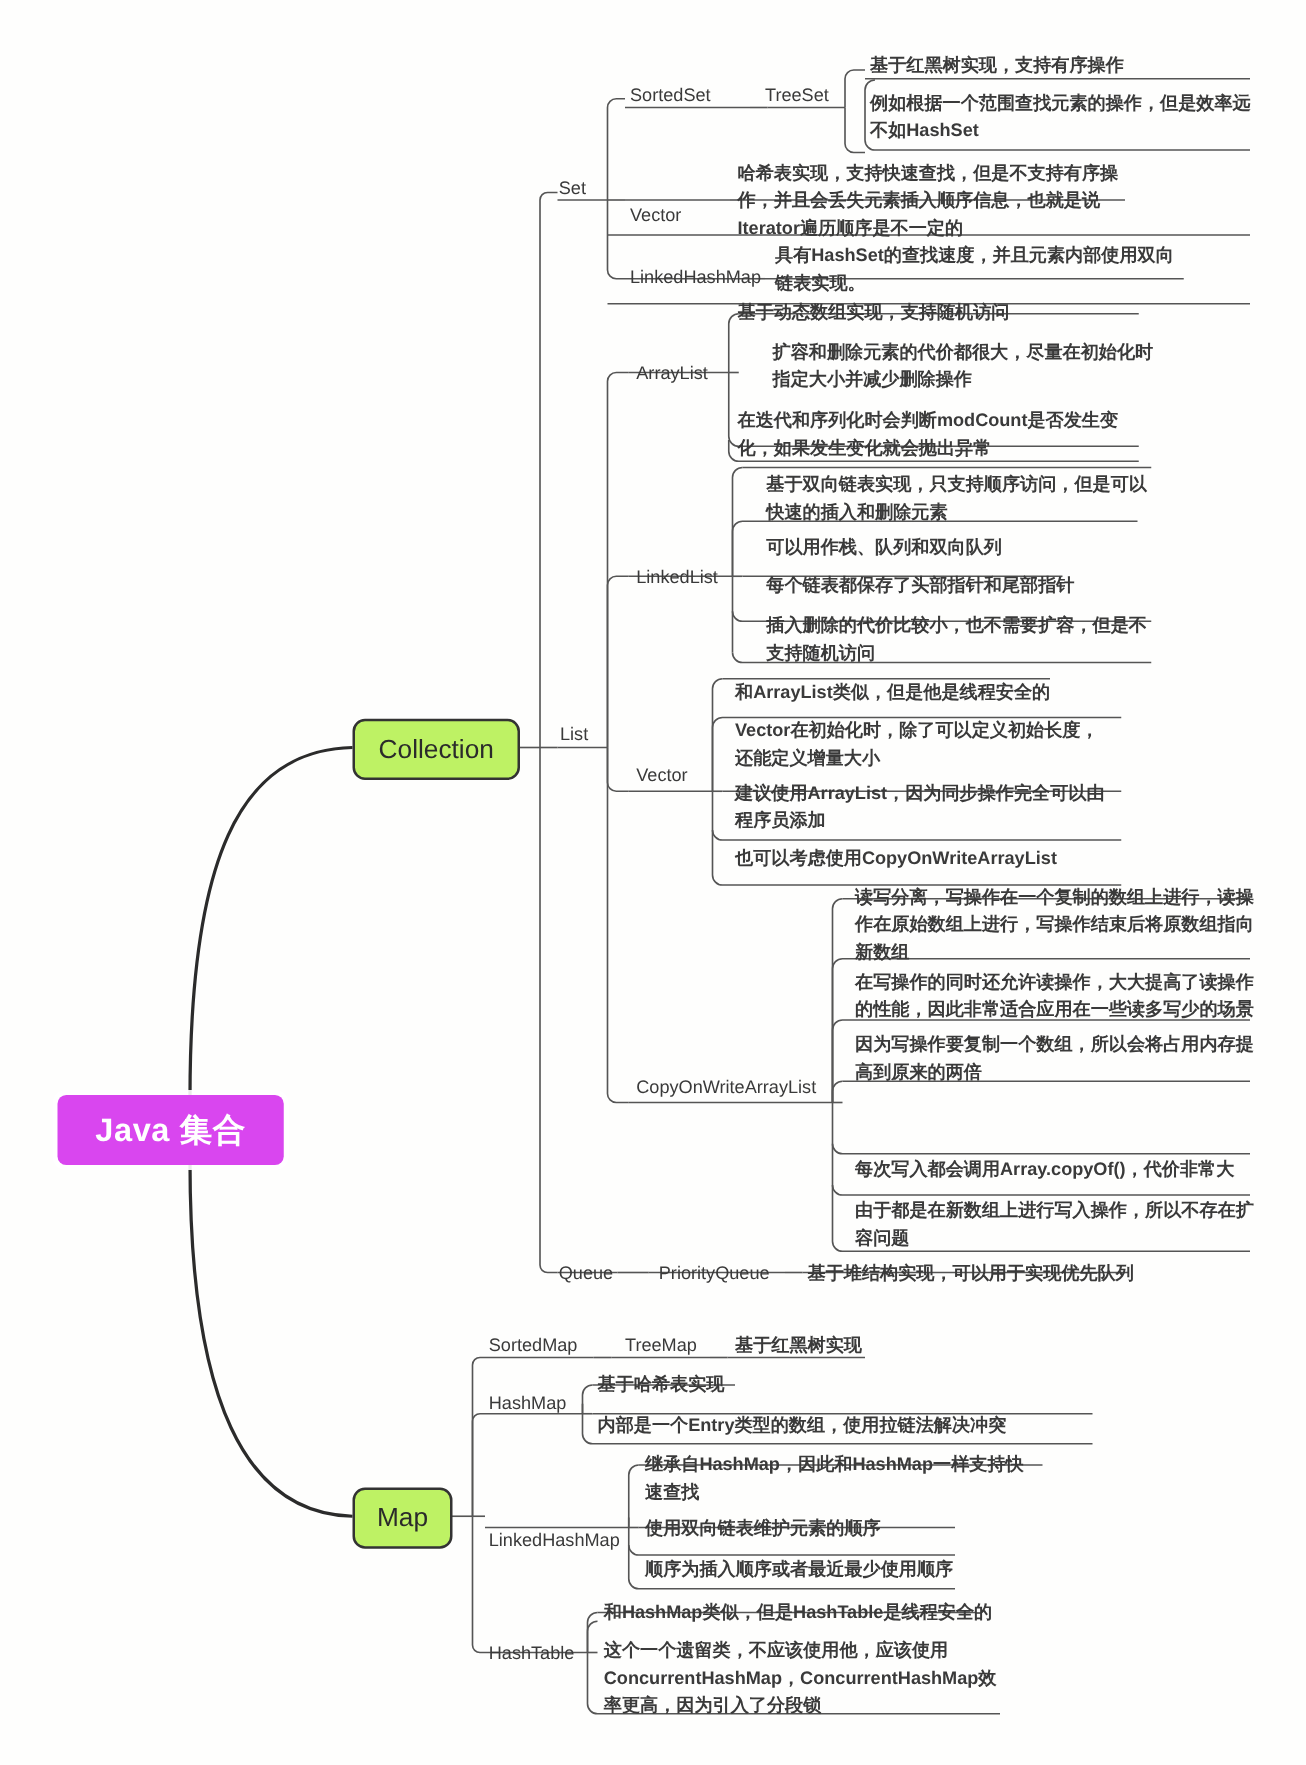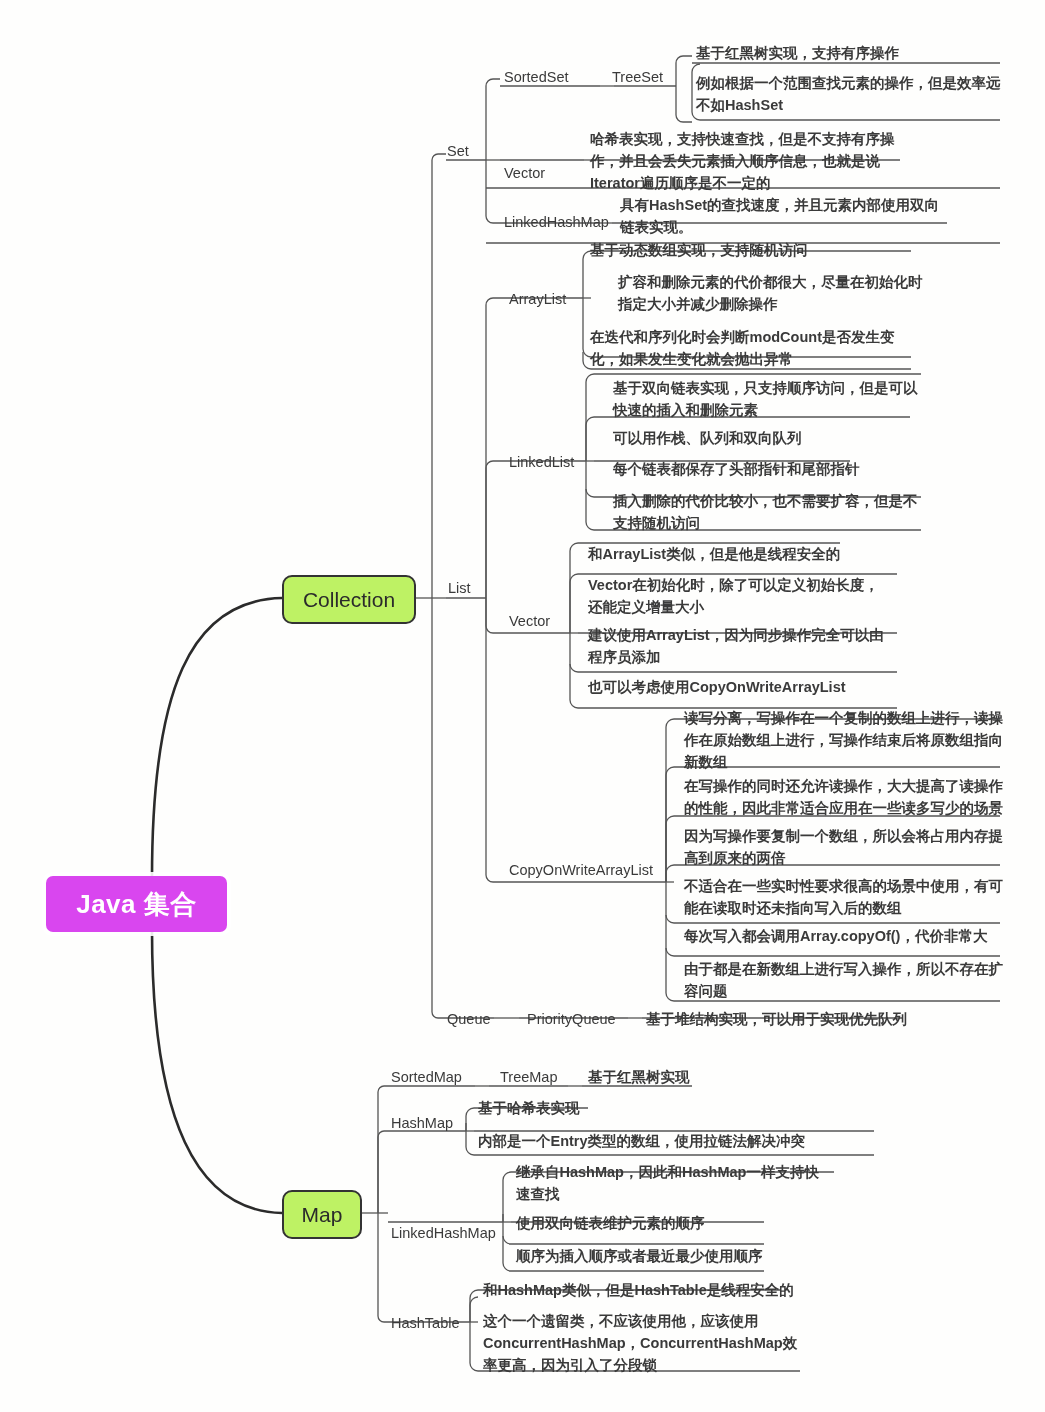--- a/index.html
+++ b/index.html
@@ -250,21 +250,20 @@
   <div class="label" style="left:509px;top:611px;">Vector</div>
   <div class="leaf nw" style="left:588px;top:544px;text-align:right;">和ArrayList类似，但是他是线程安全的</div>
   <div class="leaf w3" style="left:588px;top:575px;">Vector在初始化时，除了可以定义初始长度，还能定义增量大小</div>
   <div class="leaf w4" style="left:588px;top:625px;">建议使用ArrayList，因为同步操作完全可以由程序员添加</div>
   <div class="leaf nw" style="left:588px;top:677px;">也可以考虑使用CopyOnWriteArrayList</div>
 
   <div class="label" style="left:509px;top:860px;">CopyOnWriteArrayList</div>
   <div class="leaf w2" style="left:684px;top:708px;">读写分离，写操作在一个复制的数组上进行，读操作在原始数组上进行，写操作结束后将原数组指向新数组</div>
   <div class="leaf w2" style="left:684px;top:776px;">在写操作的同时还允许读操作，大大提高了读操作的性能，因此非常适合应用在一些读多写少的场景</div>
   <div class="leaf w2" style="left:684px;top:826px;">因为写操作要复制一个数组，所以会将占用内存提高到原来的两倍</div>
-  <div class="leaf w2" style="left:684px;top:876px;">不适合在一些实时性要求很高的场景中使用，有可能在读取时还未指向写入后的数组</div>
   <div class="leaf nw" style="left:684px;top:926px;">每次写入都会调用Array.copyOf()，代价非常大</div>
   <div class="leaf w2" style="left:684px;top:959px;">由于都是在新数组上进行写入操作，所以不存在扩容问题</div>
 
   <div class="label" style="left:447px;top:1009px;">Queue</div>
   <div class="label" style="left:527px;top:1009px;">PriorityQueue</div>
   <div class="leaf nw" style="left:646px;top:1009px;">基于堆结构实现，可以用于实现优先队列</div>
 
   <div class="label" style="left:391px;top:1067px;">SortedMap</div>
   <div class="label" style="left:500px;top:1067px;">TreeMap</div>
   <div class="leaf nw" style="left:588px;top:1067px;">基于红黑树实现</div>

